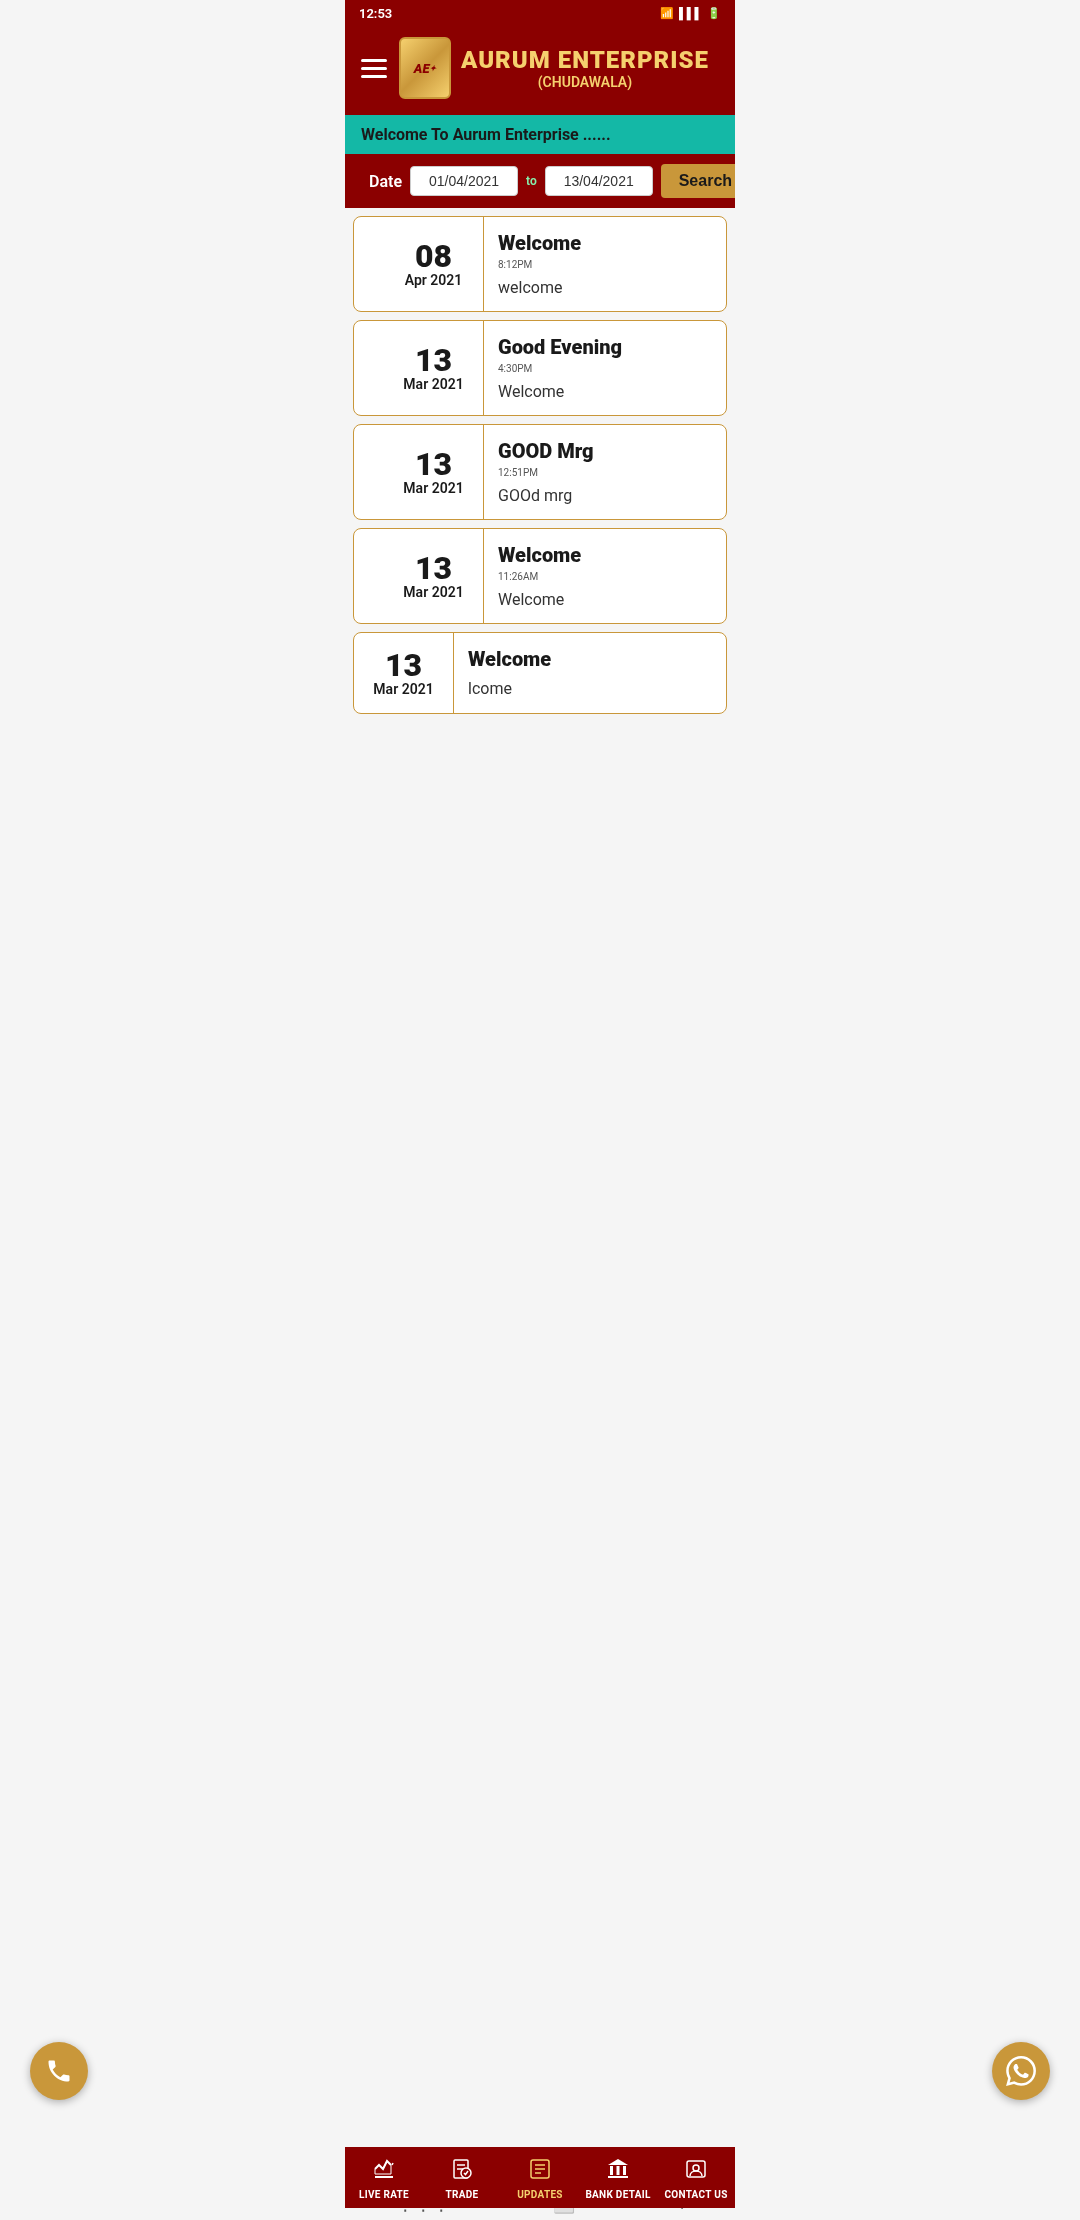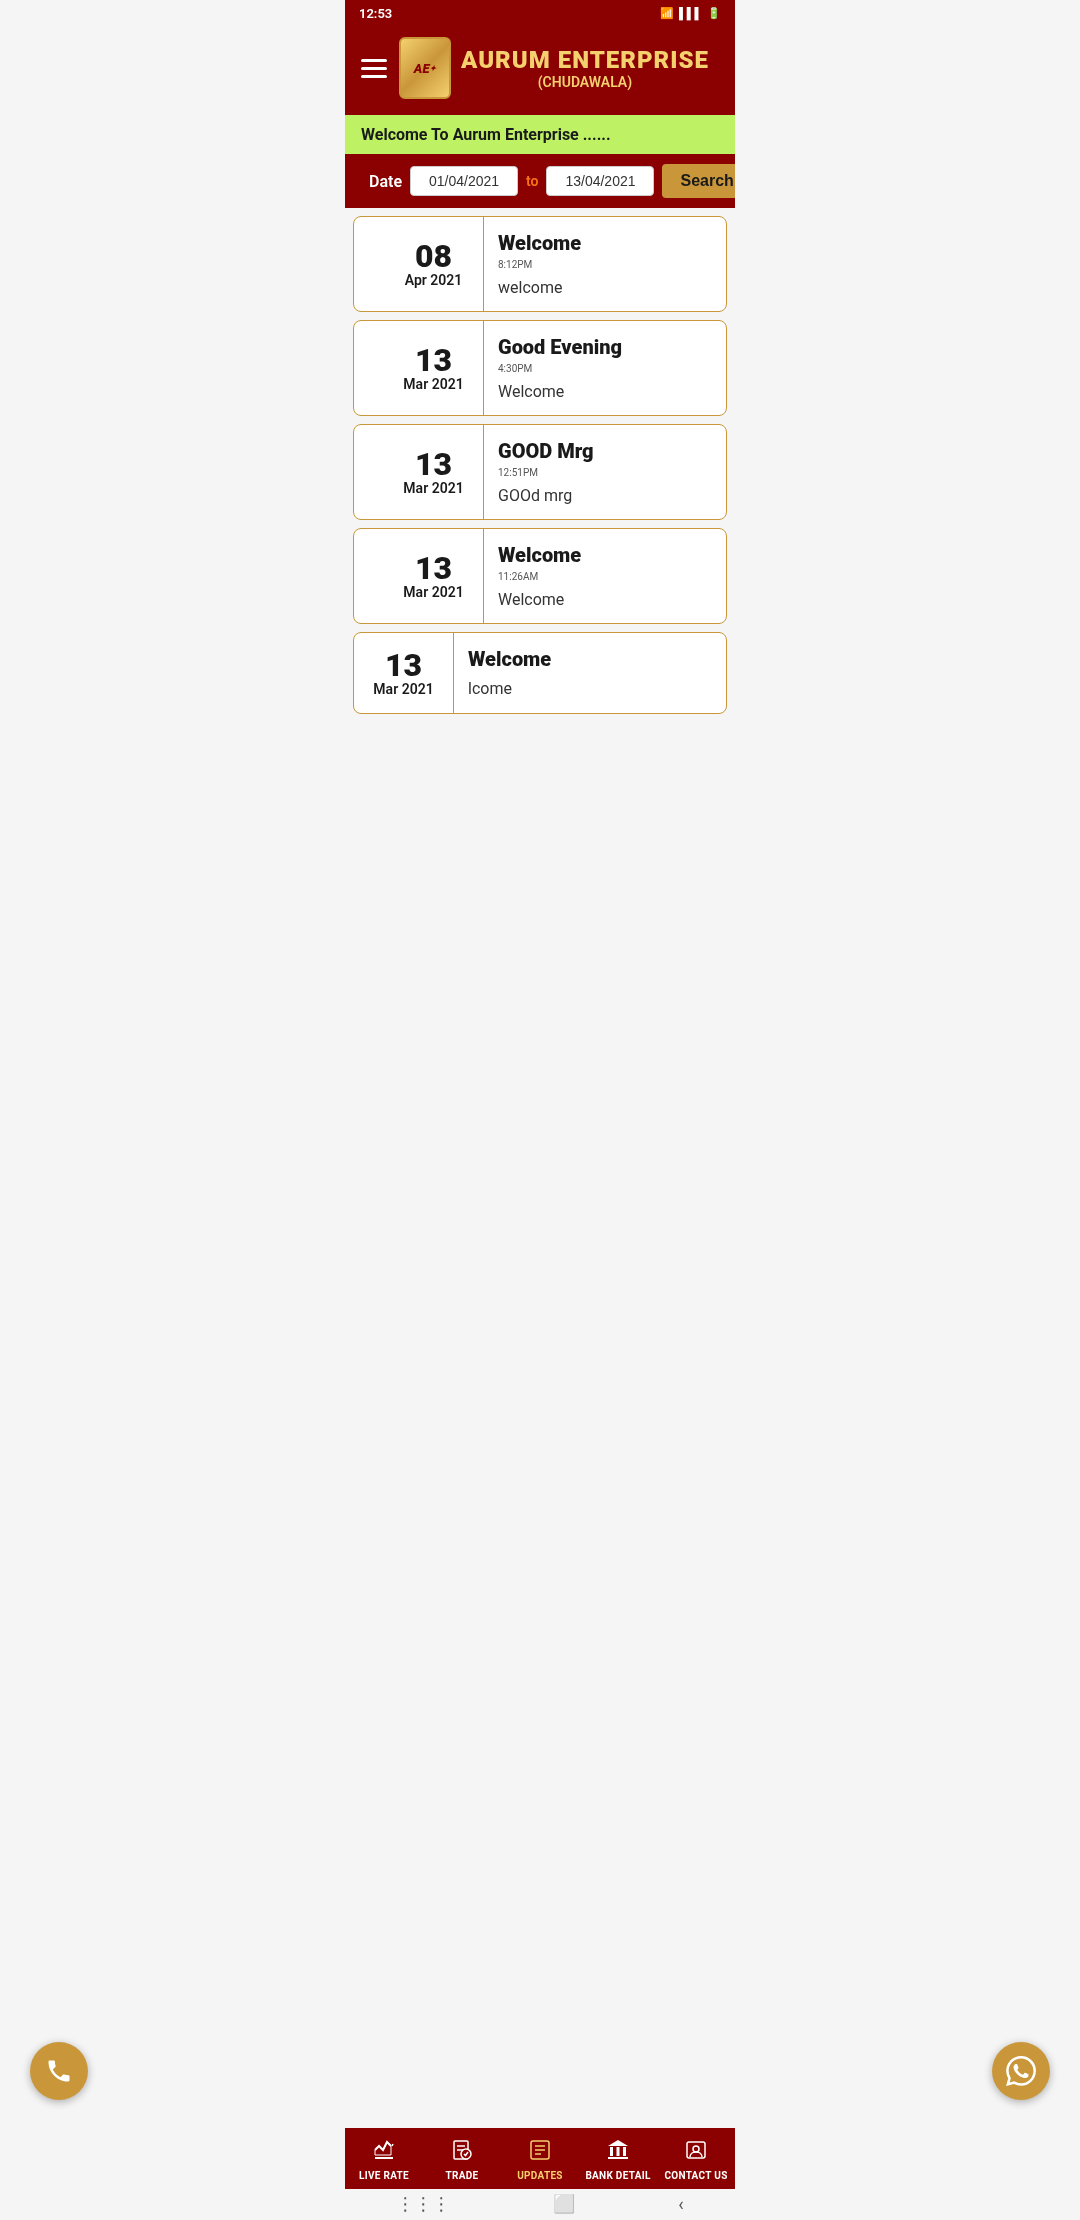--- a/index.html
+++ b/index.html
@@ -87,21 +87,21 @@
     }
     .app-title-sub {
       font-size: 14px;
       font-weight: 600;
       color: #f5d06e;
       text-align: center;
     }
 
     
     .welcome-banner {
-      background: #bef264;
+      background: #14b8a6;
       padding: 10px 16px;
     }
     .welcome-banner-text {
       font-size: 16px;
       font-weight: 700;
       color: #1a1a1a;
     }
 
     
     .date-filter {
@@ -120,22 +120,22 @@
       background: white;
       border: 1px solid #ccc;
       border-radius: 4px;
       padding: 6px 8px;
       font-size: 14px;
       color: #333;
       width: 108px;
       text-align: center;
     }
     .date-to {
-      color: #f97316;
-      font-size: 14px;
+      color: #86efac;
+      font-size: 12px;
       font-weight: 600;
     }
     .search-btn {
       background: #c9973a;
       color: #1a1a1a;
       border: none;
       border-radius: 4px;
       padding: 8px 18px;
       font-size: 16px;
       font-weight: 700;
@@ -243,21 +243,21 @@
       align-items: center;
       justify-content: center;
       cursor: pointer;
       z-index: 100;
       box-shadow: 0 2px 8px rgba(0,0,0,0.3);
     }
 
     
     .bottom-nav {
       position: fixed;
-      bottom: 31px;
+      bottom: 12px;
       left: 50%;
       transform: translateX(-50%);
       width: 390px;
       background: #8B0000;
       display: flex;
       justify-content: space-around;
       align-items: center;
       padding: 10px 0 8px;
       z-index: 99;
     }

